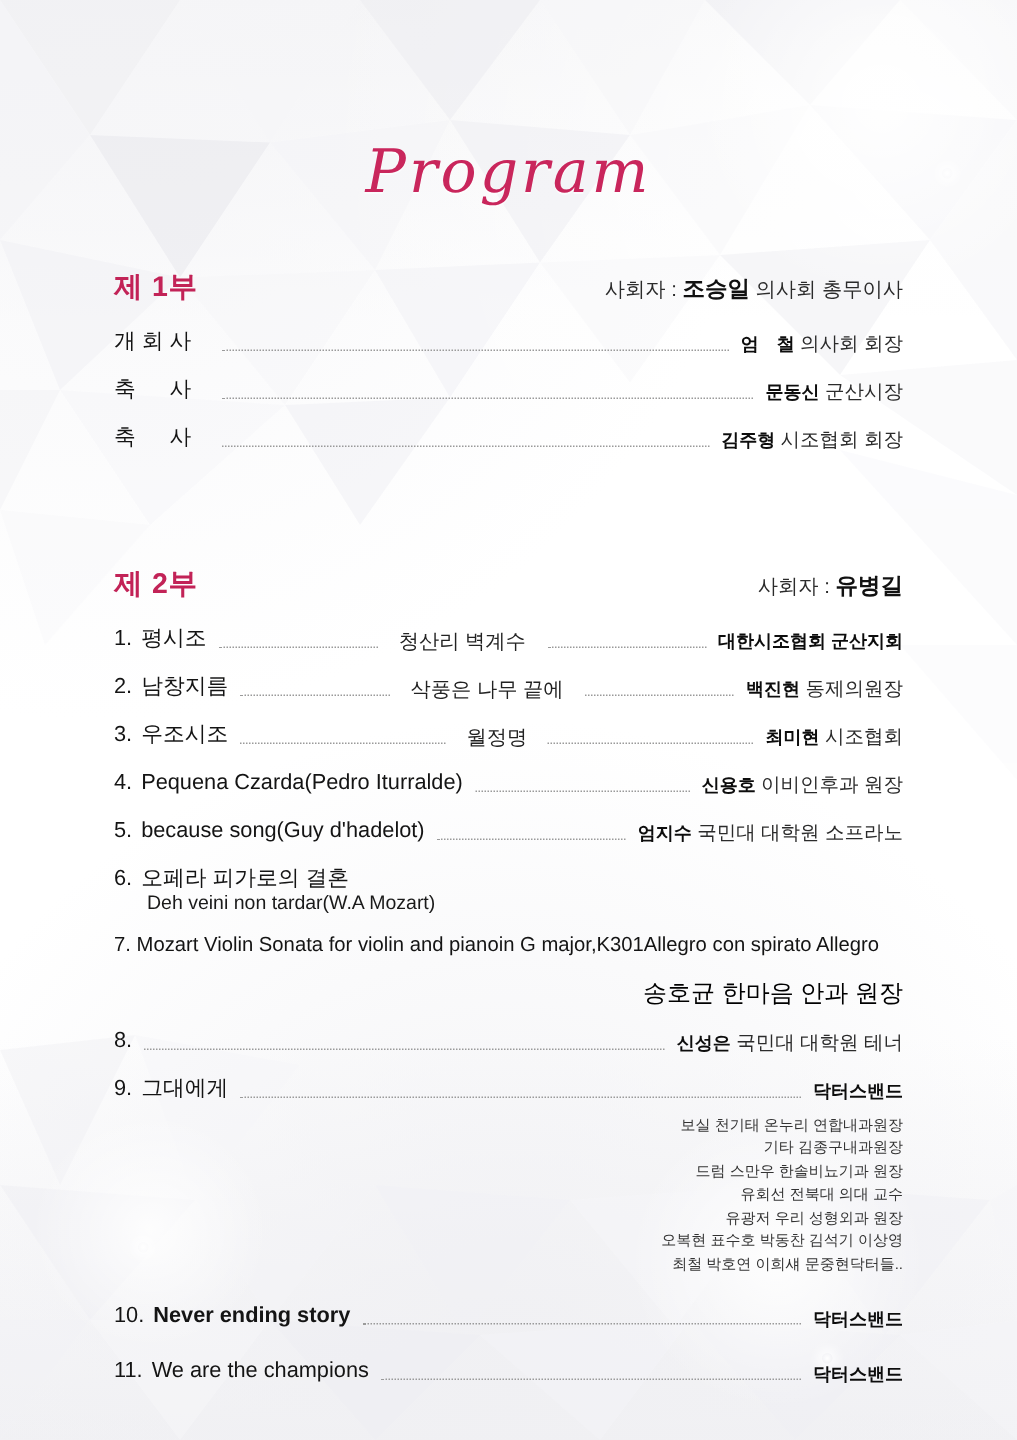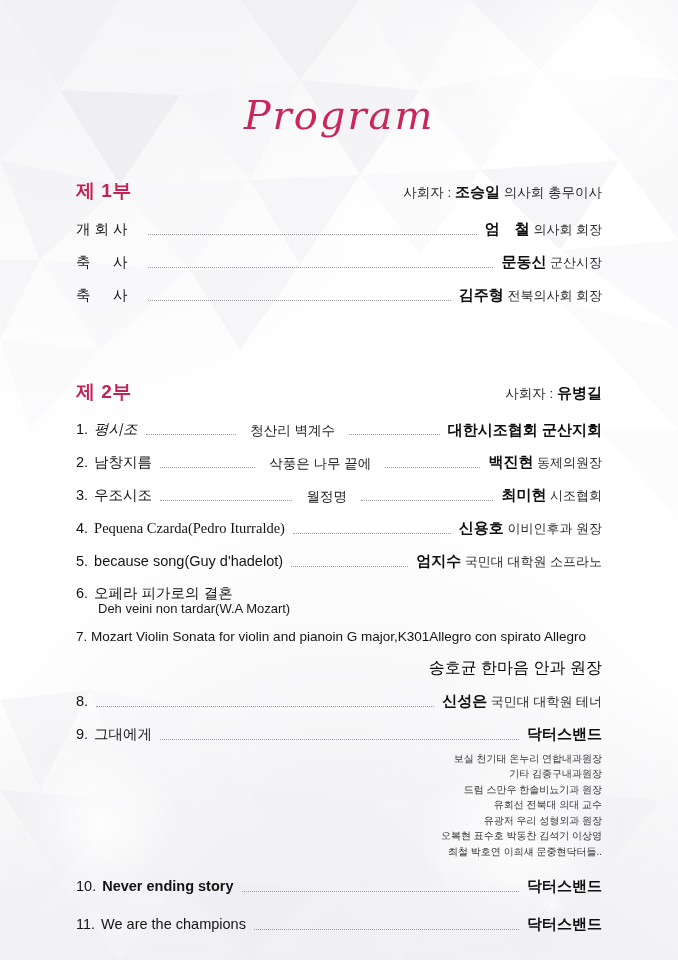--- a/index.html
+++ b/index.html
@@ -131,21 +131,21 @@
     margin: 0 8px 5px 8px;
     min-width: 12px;
     height: 1px;
   }
   .row .right {
     white-space: nowrap;
     text-align: right;
   }
   .right .name {
     font-weight: bold;
-    font-size: 15px;
+    font-size: 12px;
     color: #0d0d0d;
   }
   .right .role {
     font-size: 13px;
     color: #2b2b2b;
   }
 
   .part1 .row .left {
     letter-spacing: 4px;
     min-width: 64px;
@@ -268,38 +268,38 @@
         <span class="dots"></span>
         <span class="right">
           <span class="name">문동신</span><span class="role"> 군산시장</span>
         </span>
       </div>
 
       <div class="row">
         <span class="left">축　사</span>
         <span class="dots"></span>
         <span class="right">
-          <span class="name">김주형</span><span class="role"> 전북의사회 회장</span>
+          <span class="name">김주형</span><span class="role"> 시조협회 회장</span>
         </span>
       </div>
     </div>
 
     <div class="spacer-lg"></div>
 
     <div class="section part2">
       <div class="section-head">
         <div class="section-title">제 2부</div>
         <div class="section-host">
           <span>사회자 : </span><span class="host-name">유병길</span>
         </div>
       </div>
 
       <div class="row">
         <span class="left">1.</span>
-        <span class="left" style="padding-left:6px;font-style:italic;">평시조</span>
+        <span class="left" style="padding-left:6px;">평시조</span>
         <span class="dots"></span>
         <span class="mid">청산리 벽계수</span>
         <span class="dots"></span>
         <span class="right">
           <span class="name">대한시조협회 군산지회</span><span class="role"></span>
         </span>
       </div>
 
       <div class="row">
         <span class="left">2.</span>
@@ -318,21 +318,21 @@
         <span class="dots"></span>
         <span class="mid">월정명</span>
         <span class="dots"></span>
         <span class="right">
           <span class="name">최미현</span><span class="role"> 시조협회</span>
         </span>
       </div>
 
       <div class="row">
         <span class="left">4.</span>
-        <span class="left" style="padding-left:6px;font-family:Liberation Serif, serif;">Pequena Czarda(Pedro Iturralde)</span>
+        <span class="left" style="padding-left:6px;">Pequena Czarda(Pedro Iturralde)</span>
         <span class="dots"></span>
         <span class="right">
           <span class="name">신용호</span><span class="role"> 이비인후과 원장</span>
         </span>
       </div>
 
       <div class="row">
         <span class="left">5.</span>
         <span class="left" style="padding-left:6px;">because song(Guy d'hadelot)</span>
         <span class="dots"></span>

